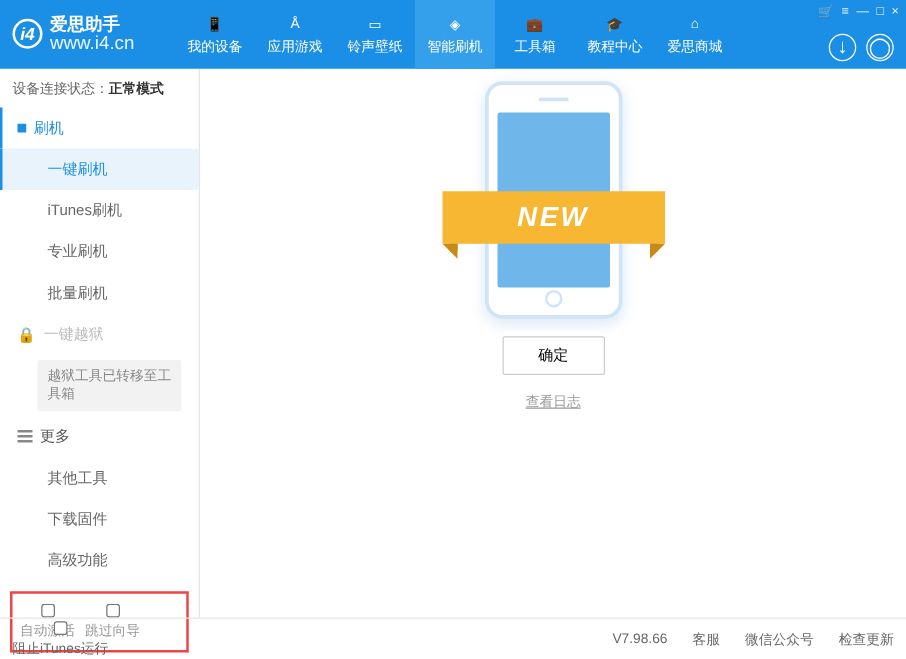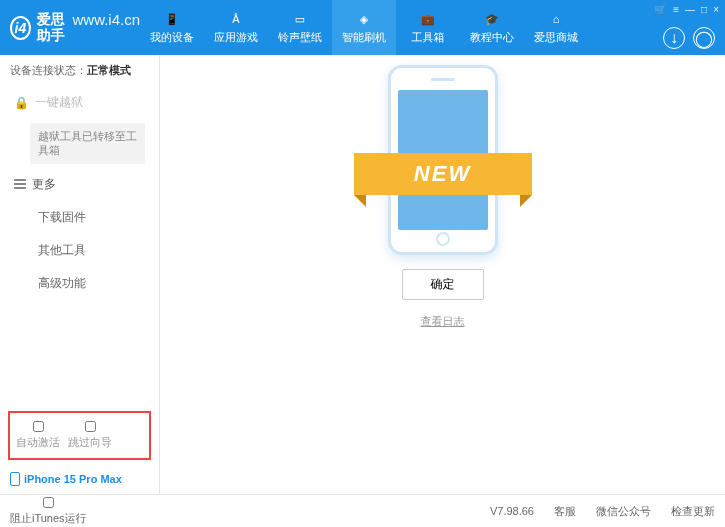--- a/index.html
+++ b/index.html
@@ -2,21 +2,21 @@
 <html><head>
 <meta charset="utf-8">
 <style>
 * { margin: 0; padding: 0; box-sizing: border-box; font-family: "Microsoft YaHei", Arial, sans-serif; }
 body { width: 725px; height: 527px; background: #fff; display: flex; flex-direction: column; overflow: hidden; }
 
 
 .header { background: #1b8fe6; color: #fff; height: 55px; display: flex; align-items: center; padding: 0 10px; position: relative; }
 .logo-area { display: flex; align-items: center; gap: 6px; width: 130px; }
 .logo-circle { width: 24px; height: 24px; border: 2px solid #fff; border-radius: 50%; display: flex; align-items: center; justify-content: center; font-weight: bold; font-size: 14px; color: #fff; font-style: italic; }
-.logo-text { display: flex; flex-direction: row; line-height: 1.1; }
+.logo-text { display: flex; flex-direction: column; line-height: 1.1; }
 .logo-title { font-size: 14px; font-weight: bold; }
 .logo-sub { font-size: 15px; opacity: 0.9; }
 .nav-tabs { display: flex; height: 100%; }
 .nav-tab { width: 64px; display: flex; flex-direction: column; align-items: center; justify-content: center; gap: 2px; font-size: 11px; cursor: pointer; }
 .nav-tab.active { background: #349fea; }
 .nav-icon { width: 18px; height: 18px; display: flex; align-items: center; justify-content: center; }
 .header-right { position: absolute; right: 6px; top: 4px; display: flex; gap: 6px; font-size: 10px; }
 .header-btn { cursor: pointer; opacity: 0.9; }
 .header-circles { position: absolute; right: 10px; bottom: 6px; display: flex; gap: 8px; }
 .circle-btn { width: 22px; height: 22px; border: 1.5px solid #fff; border-radius: 50%; display: flex; align-items: center; justify-content: center; cursor: pointer; }
@@ -116,37 +116,47 @@
     <div class="circle-btn">◯</div>
   </div>
 </div>
 
 <div class="body">
   <div class="sidebar">
     <div class="device-status">
       <span>设备连接状态：</span><b>正常模式</b>
     </div>
     <div class="side-section">
+      <div class="side-header blue">
+          <span class="sq-icon"></span>
+          <span>刷机</span>
+        </div>
+      <div class="side-item active">一键刷机</div>
+      <div class="side-item">iTunes刷机</div>
+      <div class="side-item">专业刷机</div>
+      <div class="side-item">批量刷机</div>
+    </div>
+    <div class="side-section">
       <div class="side-header gray">
           <span>🔒</span>
           <span>一键越狱</span>
         </div>
       <div class="side-item boxed">越狱工具已转移至工具箱</div>
     </div>
     <div class="side-section">
       <div class="side-header">
           <span class="bars-icon">
             <span></span>
             <span></span>
             <span></span>
           </span>
           <span>更多</span>
         </div>
+      <div class="side-item">其他工具</div>
       <div class="side-item">下载固件</div>
-      <div class="side-item">其他工具</div>
       <div class="side-item">高级功能</div>
     </div>
     <div style="flex:1"></div>
     <div class="checkbox-row">
       <label class="cb">
           <input type="checkbox" style="">
           <span>自动激活</span>
         </label>
       <label class="cb">
           <input type="checkbox" style="">

